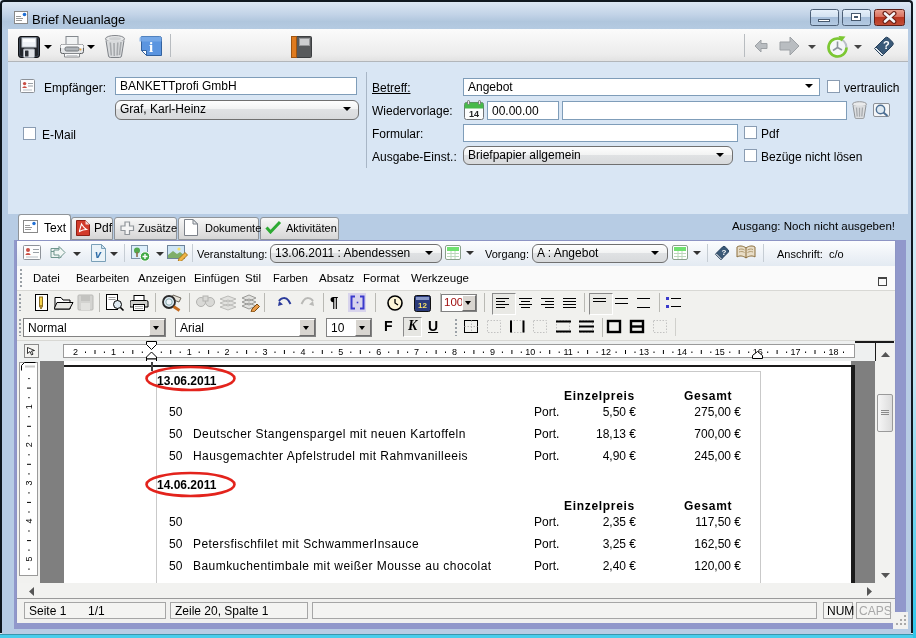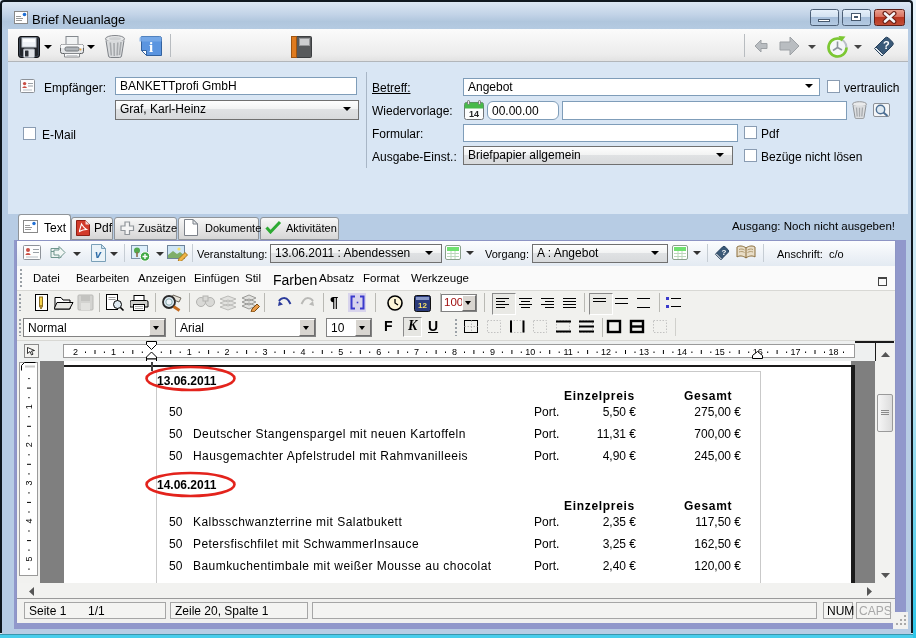--- a/index.html
+++ b/index.html
@@ -1,21 +1,21 @@
 <!DOCTYPE html>
 <html><head><meta charset="utf-8">
 <style>
   html,body{margin:0;padding:0;}
   body{width:916px;height:638px;overflow:hidden;font-family:"Liberation Sans",sans-serif;}
   #scr{position:relative;width:916px;height:638px;background:#dce8f5;overflow:hidden;}
   .abs{position:absolute;}
   .lbl{font-size:12px;color:#000;white-space:nowrap;}
   .cb{position:absolute;width:11px;height:11px;background:#fff;border:1px solid #8a9cb2;}
   .txt{position:absolute;background:#fff;border:1px solid #7f9db9;}
-  .combo7{position:absolute;background:linear-gradient(#fefefe,#f2f3f3 45%,#e0e2e4 46%,#d8dadc);border:1px solid #707070;border-radius:0;}
+  .combo7{position:absolute;background:linear-gradient(#fefefe,#f2f3f3 45%,#e0e2e4 46%,#d8dadc);border:1px solid #707070;border-radius:6px;}
   .combo7 .ct{position:absolute;left:4px;top:1px;font-size:12px;}
   .darr{position:absolute;width:0;height:0;border-left:4px solid transparent;border-right:4px solid transparent;border-top:4px solid #000;}
   .doc{font-size:12px;white-space:nowrap;color:#000;}
   .doc.bold{font-weight:bold;}
   .sep-v{position:absolute;width:1px;background:#b8bcc0;}
 </style></head>
 <body>
 <div id="scr">
 
   <div class="abs" style="left:0;top:635px;width:916px;height:3px;background:#49cdeb;"></div>
@@ -137,21 +137,21 @@
     <div class="abs lbl" style="left:844px;top:81px;">vertraulich</div>
 
     <div class="abs lbl" style="left:372px;top:104px;">Wiedervorlage:</div>
     <svg class="abs" style="left:464px;top:100px" width="20" height="20">
       <rect x="0.5" y="2.5" width="19" height="17" rx="2" fill="#fdfdfd" stroke="#6f7377"></rect>
       <path d="M0.5 4.5 a2 2 0 0 1 2-2 h15 a2 2 0 0 1 2 2 v4 h-19 z" fill="#47b94a"></path>
       <rect x="3.5" y="0.5" width="2" height="4" rx="1" fill="#e8e8e8" stroke="#777"></rect>
       <rect x="14.5" y="0.5" width="2" height="4" rx="1" fill="#e8e8e8" stroke="#777"></rect>
       <text x="10" y="17" text-anchor="middle" font-size="9" font-weight="bold" fill="#222">14</text>
     </svg>
-    <div class="txt" style="left:487px;top:101px;width:70px;height:17px;border-radius:6px;">
+    <div class="txt" style="left:487px;top:101px;width:70px;height:17px;">
         <div class="lbl" style="position:absolute;left:4px;top:2px;">00.00.00</div>
       </div>
     <div class="txt" style="left:562px;top:101px;width:283px;height:17px;"></div>
     <svg class="abs" style="left:851px;top:101px" width="17" height="18">
       <ellipse cx="8.5" cy="3.2" rx="7" ry="2.5" fill="#e9eaeb" stroke="#97999c"></ellipse>
       <path d="M2 4.5 L4 16.5 a1.8 1.5 0 0 0 1.8 1.2 h5.4 a1.8 1.5 0 0 0 1.8-1.2 L15 4.5" fill="#dcdee0" stroke="#909396"></path>
       <path d="M5.5 6.5 l0.7 9 M8.5 6.8 l0 9 M11.5 6.5 l-0.7 9" stroke="#a7aaad" stroke-width="1.3" fill="none"></path>
     </svg>
     <svg class="abs" style="left:872px;top:100px" width="20" height="19">
       <rect x="1.5" y="3.5" width="16" height="13" rx="1.5" fill="#f4f6f8" stroke="#8b9096"></rect>
@@ -286,21 +286,21 @@
     <div class="abs lbl" style="left:777px;top:248px;font-size:11px;">Anschrift:</div>
     <div class="abs lbl" style="left:829px;top:248px;font-size:11px;">c/o</div>
 
     <div class="abs" style="left:17px;top:266px;width:878px;height:24px;background:#fafafa;"></div>
     <div class="abs" style="left:20px;top:269px;width:2px;height:18px;background:repeating-linear-gradient(#9aa0a6 0,#9aa0a6 2px,transparent 2px,transparent 4px);"></div>
     <div class="abs lbl" style="left:33px;top:272px;font-size:11.5px;">Datei</div>
     <div class="abs lbl" style="left:76px;top:272px;font-size:11px;">Bearbeiten</div>
     <div class="abs lbl" style="left:138px;top:272px;font-size:11.5px;">Anzeigen</div>
     <div class="abs lbl" style="left:194px;top:272px;font-size:11.5px;">Einfügen</div>
     <div class="abs lbl" style="left:245px;top:272px;font-size:11.5px;">Stil</div>
-    <div class="abs lbl" style="left:273px;top:272px;font-size:14px;">Farben</div>
+    <div class="abs lbl" style="left:273px;top:272px;font-size:11px;">Farben</div>
     <div class="abs lbl" style="left:319px;top:272px;font-size:11.5px;">Absatz</div>
     <div class="abs lbl" style="left:363px;top:272px;font-size:11.5px;">Format</div>
     <div class="abs lbl" style="left:411px;top:272px;font-size:11.5px;">Werkzeuge</div>
     <div class="abs" style="left:878px;top:277px;width:9px;height:9px;border:1px solid #444;box-sizing:border-box;border-top-width:2px;"></div>
 
     <div class="abs" style="left:17px;top:290px;width:878px;height:25px;background:#f1f1ee;border-top:1px solid #d8d8d4;"></div>
     <div class="abs" style="left:19px;top:294px;width:2px;height:17px;background:repeating-linear-gradient(#9aa0a6 0,#9aa0a6 2px,transparent 2px,transparent 4px);"></div>
     <svg class="abs" style="left:33px;top:294px" width="18" height="18">
       <rect x="2.5" y="0.5" width="12" height="16" fill="#fff" stroke="#000"></rect>
       <rect x="6.5" y="3" width="3" height="9" fill="#f5d34c" stroke="#8a6d1f"></rect>
@@ -607,35 +607,34 @@
     </svg>
   <div class="abs doc bold" style="right:281px;top:389px;letter-spacing:0.7px;">Einzelpreis</div>
   <div class="abs doc bold" style="left:684px;top:389px;letter-spacing:0.7px;">Gesamt</div>
   <div class="abs doc" style="left:169px;top:405px;">50</div>
     <div class="abs doc" style="left:534px;top:405px;">Port.</div>
     <div class="abs doc" style="right:280px;top:405px;">5,50 €</div>
     <div class="abs doc" style="right:175px;top:405px;">275,00 €</div>
   <div class="abs doc" style="left:169px;top:427px;">50</div>
     <div class="abs doc" style="left:193px;top:427px;letter-spacing:0.45px;">Deutscher Stangenspargel mit neuen Kartoffeln</div>
     <div class="abs doc" style="left:534px;top:427px;">Port.</div>
-    <div class="abs doc" style="right:280px;top:427px;">11,31 €</div>
+    <div class="abs doc" style="right:280px;top:427px;">18,13 €</div>
     <div class="abs doc" style="right:175px;top:427px;">700,00 €</div>
   <div class="abs doc" style="left:169px;top:449px;">50</div>
     <div class="abs doc" style="left:193px;top:449px;letter-spacing:0.45px;">Hausgemachter Apfelstrudel mit Rahmvanilleeis</div>
     <div class="abs doc" style="left:534px;top:449px;">Port.</div>
     <div class="abs doc" style="right:280px;top:449px;">4,90 €</div>
     <div class="abs doc" style="right:175px;top:449px;">245,00 €</div>
   <div class="abs doc bold" style="left:157px;top:478px;">14.06.2011</div>
   <svg class="abs" style="left:144px;top:471px" width="93" height="27">
       <ellipse cx="46.5" cy="13.5" rx="44" ry="11.5" fill="none" stroke="#e3231c" stroke-width="2.6"></ellipse>
     </svg>
   <div class="abs doc bold" style="right:281px;top:499px;letter-spacing:0.7px;">Einzelpreis</div>
   <div class="abs doc bold" style="left:684px;top:499px;letter-spacing:0.7px;">Gesamt</div>
   <div class="abs doc" style="left:169px;top:515px;">50</div>
-    <div class="abs doc" style="left:193px;top:515px;letter-spacing:0.45px;">Kalbsschwanzterrine mit Salatbukett</div>
     <div class="abs doc" style="left:534px;top:515px;">Port.</div>
     <div class="abs doc" style="right:280px;top:515px;">2,35 €</div>
     <div class="abs doc" style="right:175px;top:515px;">117,50 €</div>
   <div class="abs doc" style="left:169px;top:537px;">50</div>
     <div class="abs doc" style="left:193px;top:537px;letter-spacing:0.45px;">Petersfischfilet mit SchwammerInsauce</div>
     <div class="abs doc" style="left:534px;top:537px;">Port.</div>
     <div class="abs doc" style="right:280px;top:537px;">3,25 €</div>
     <div class="abs doc" style="right:175px;top:537px;">162,50 €</div>
   <div class="abs doc" style="left:169px;top:559px;">50</div>
     <div class="abs doc" style="left:193px;top:559px;letter-spacing:0.45px;">Baumkuchentimbale mit weißer Mousse au chocolat</div>

